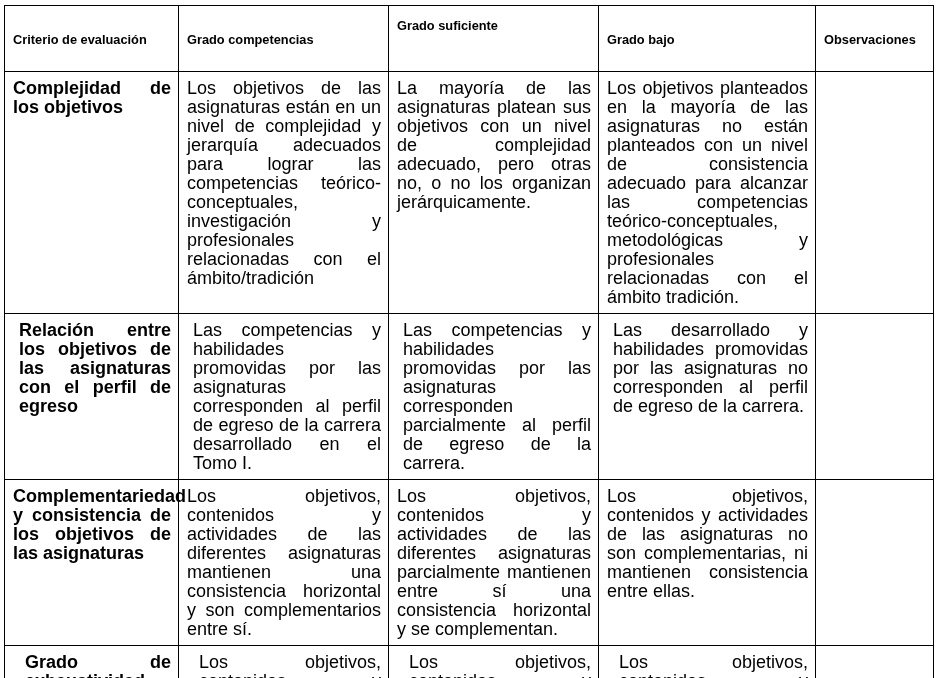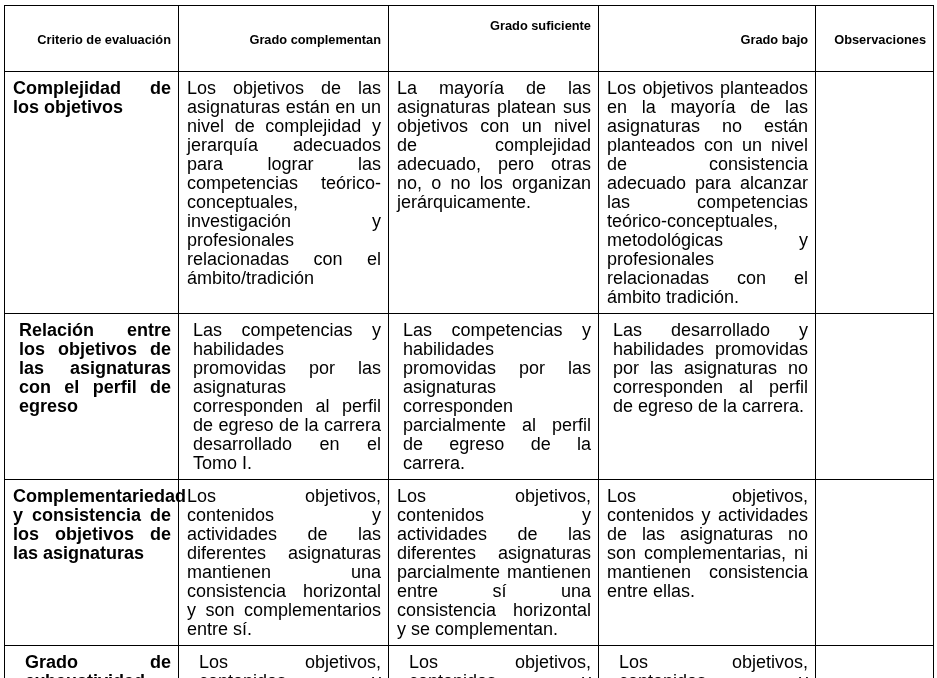--- a/index.html
+++ b/index.html
@@ -13,21 +13,21 @@
   table.rubric th, table.rubric td {
     border:1.5px solid #000;
     vertical-align:top;
     font-size:18px;
     line-height:19px;
     padding:7px 7px 6px 8px;
     box-sizing:border-box;
   }
   table.rubric th {
     font-weight:bold;
-    text-align:right;
+    text-align:left;
     vertical-align:middle;
     height:66px;
     font-size:12.8px;
   }
   table.rubric th.top { vertical-align:top; padding-top:10px; }
   td.crit { font-weight:bold; text-align:justify; text-align-last:left; padding-top:8px; }
   td.body { text-align:justify; text-align-last:left; }
   col.c1 { width:174px; }
   col.c2 { width:210px; }
   col.c3 { width:210px; }
@@ -45,21 +45,21 @@
   <colgroup>
     <col class="c1">
       <col class="c2">
       <col class="c3">
       <col class="c4">
       <col class="c5">
   </colgroup>
   <thead>
     <tr>
       <th>Criterio de evaluación</th>
-      <th>Grado complementan</th>
+      <th>Grado competencias</th>
       <th class="top">Grado suficiente</th>
       <th>Grado bajo</th>
       <th>Observaciones</th>
     </tr>
   </thead>
   <tbody>
     <tr class="r1">
       <td class="crit">Complejidad de los objetivos</td>
       <td class="body">Los objetivos de las asignaturas están en un nivel de complejidad y jerarquía adecuados para lograr las competencias teórico-conceptuales, investigación y profesionales relacionadas con el ámbito/tradición</td>
       <td class="body">La mayoría de las asignaturas platean sus objetivos con un nivel de complejidad adecuado, pero otras no, o no los organizan jerárquicamente.</td>

